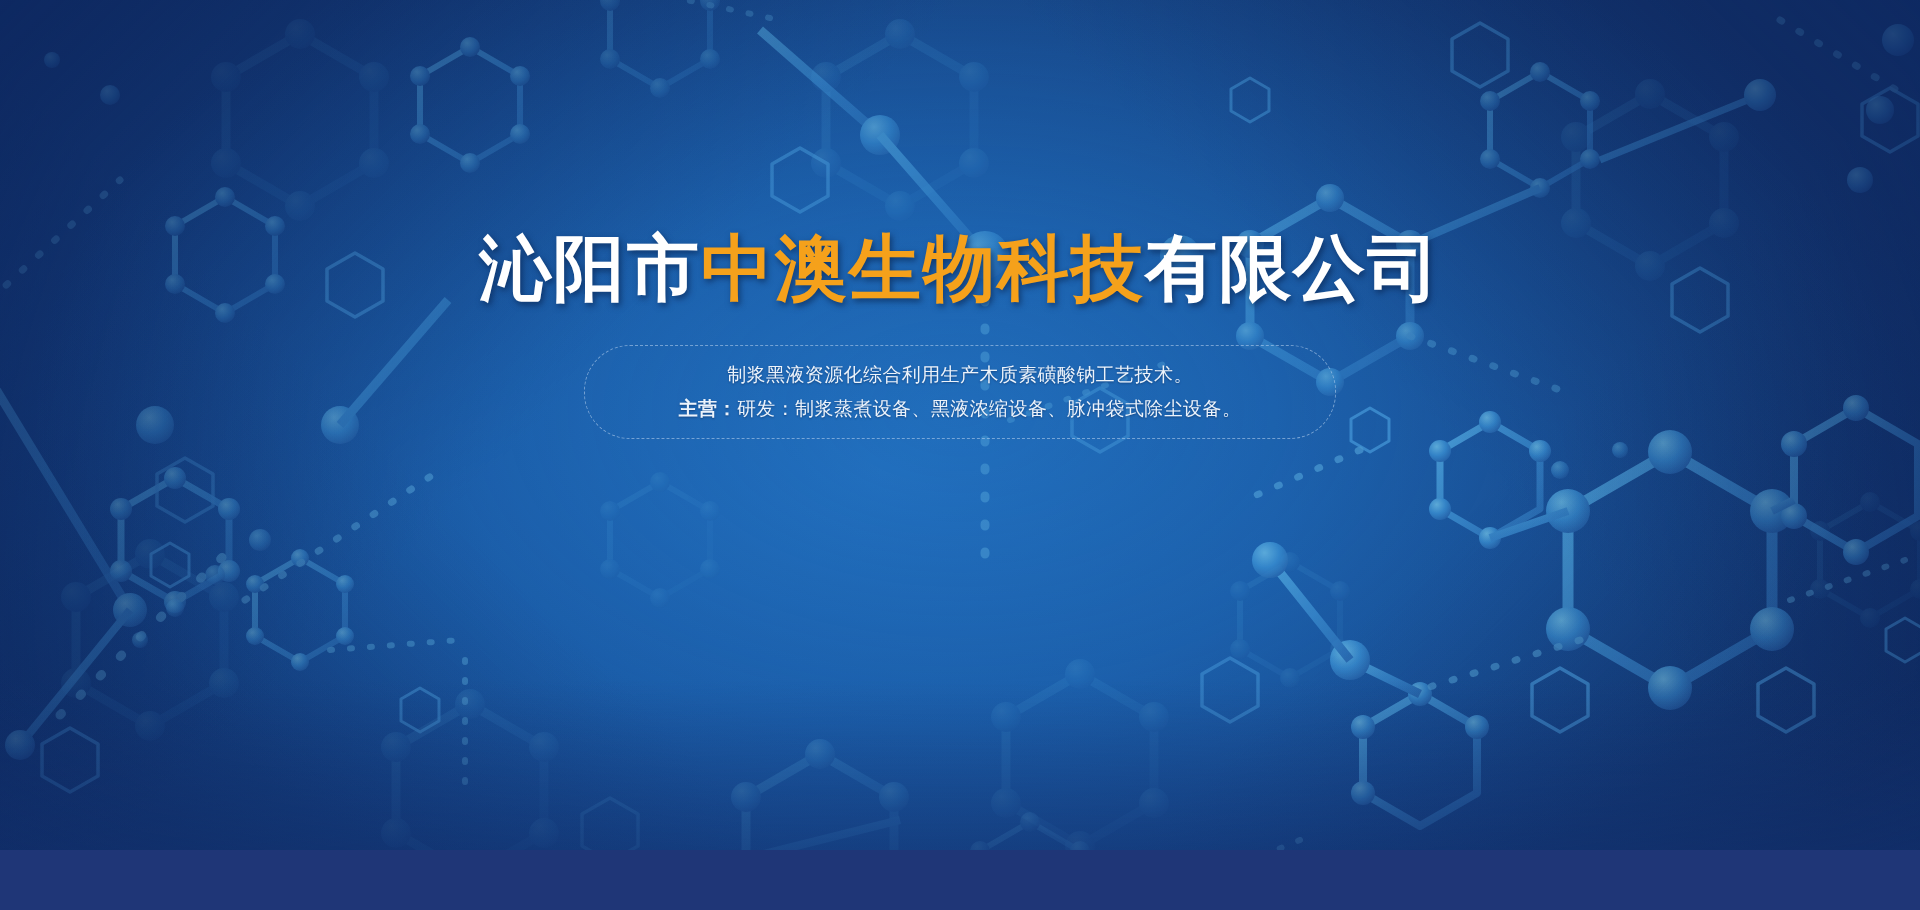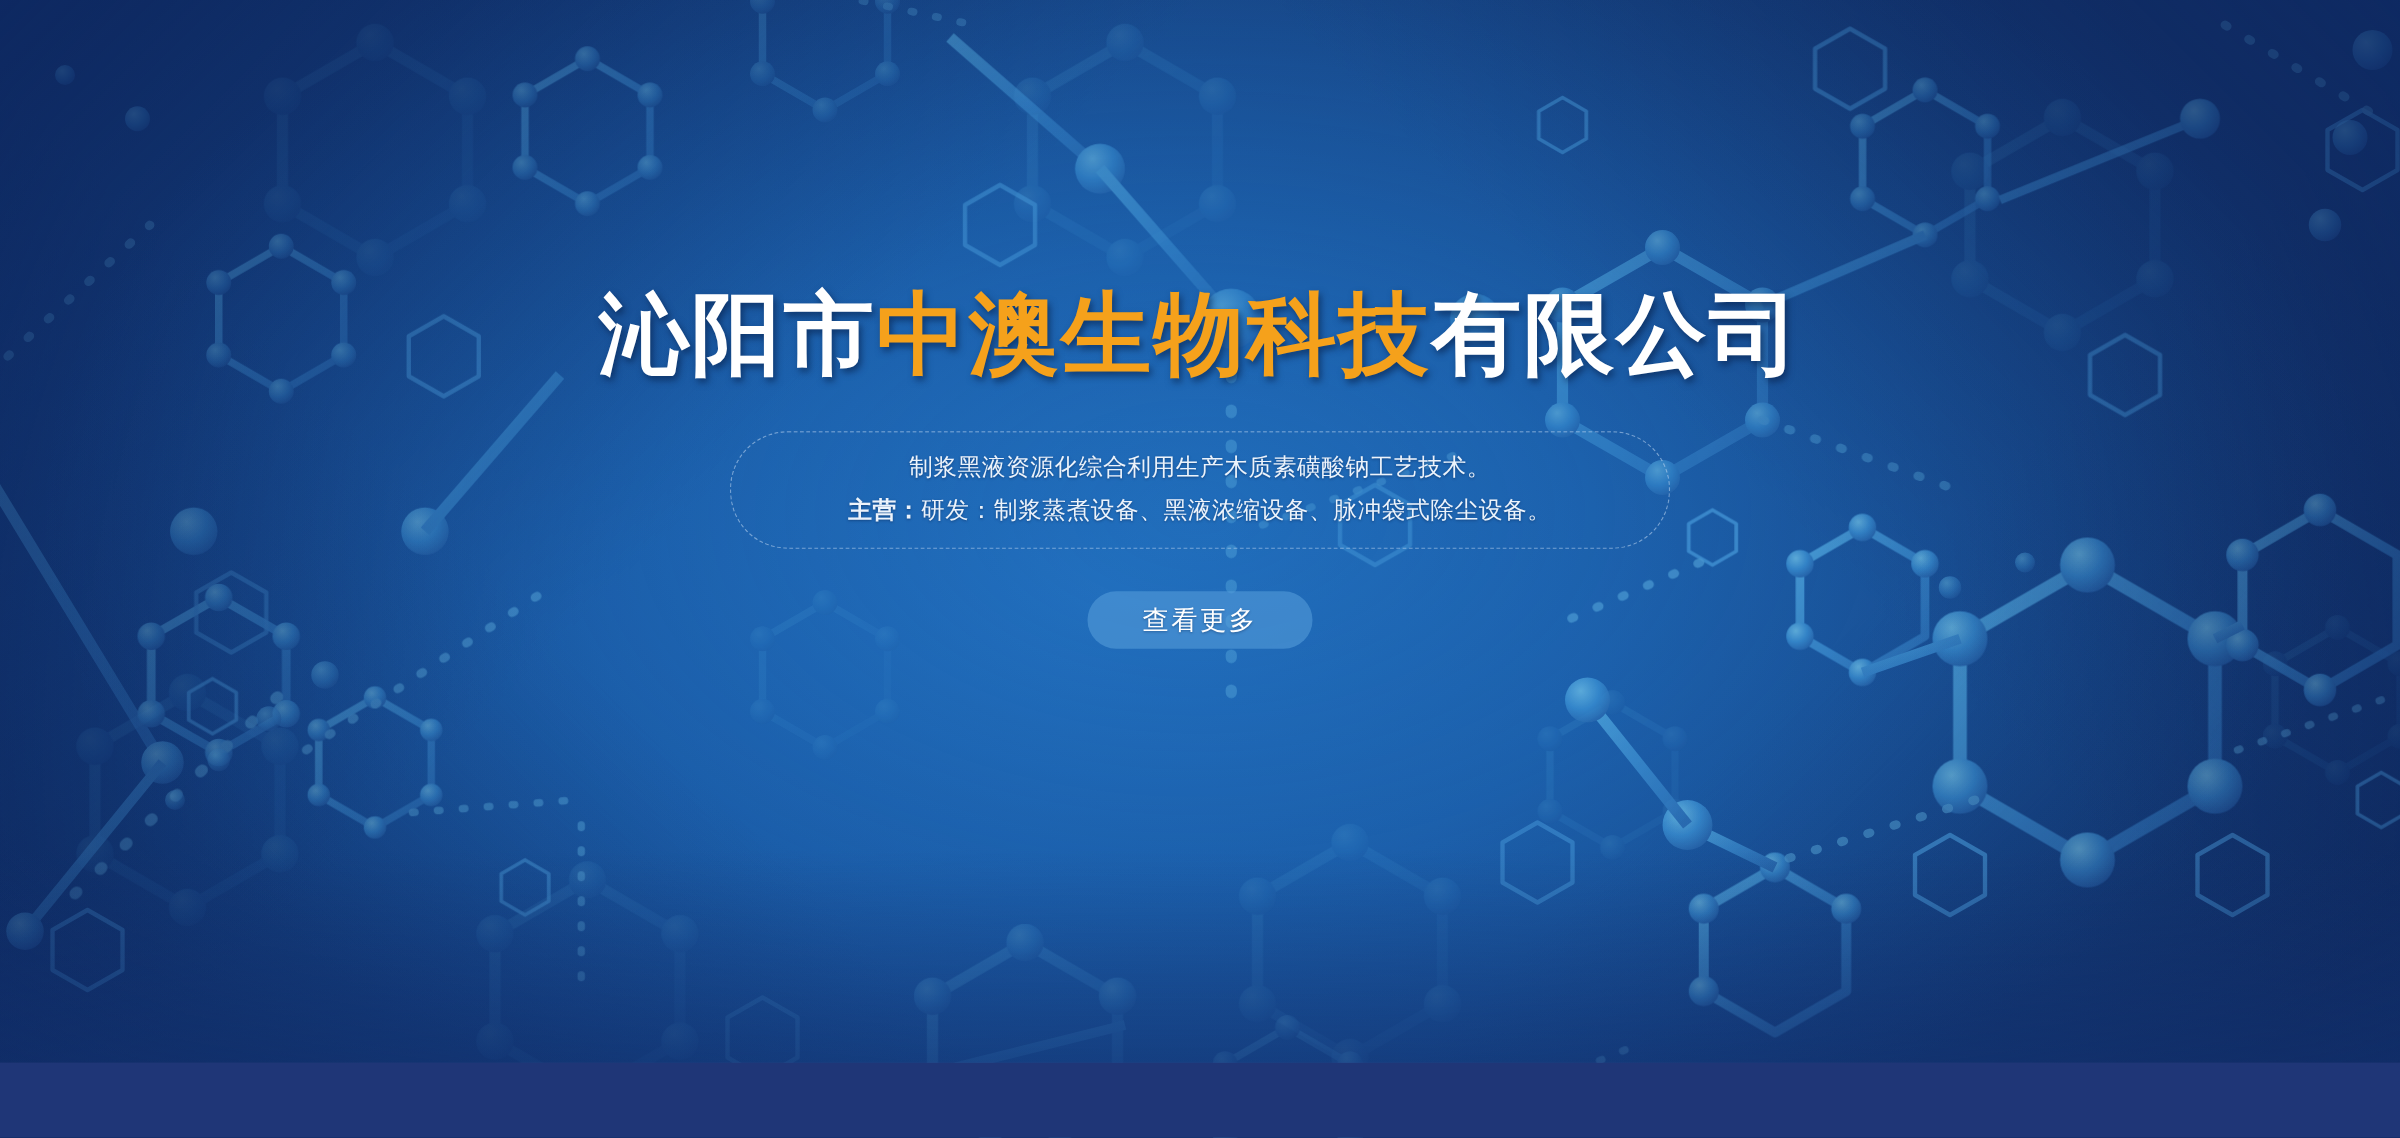--- a/index.html
+++ b/index.html
@@ -352,17 +352,16 @@
 
   <div class="content">
 
     <h1 id="company-title"><span>沁阳市</span><span class="accent">中澳生物科技</span><span>有限公司</span></h1>
 
     <div id="tagline-box">
       <div class="tagline-line">制浆黑液资源化综合利用生产木质素磺酸钠工艺技术。</div>
       <div class="tagline-line"><span class="strong">主营：</span><span>研发：制浆蒸煮设备、黑液浓缩设备、脉冲袋式除尘设备。</span></div>
     </div>
 
-    <button id="cta-button">查看更多</button>
   </div>
 
   <div id="bottom-bar"></div>
 </div>
 
 </body></html>

